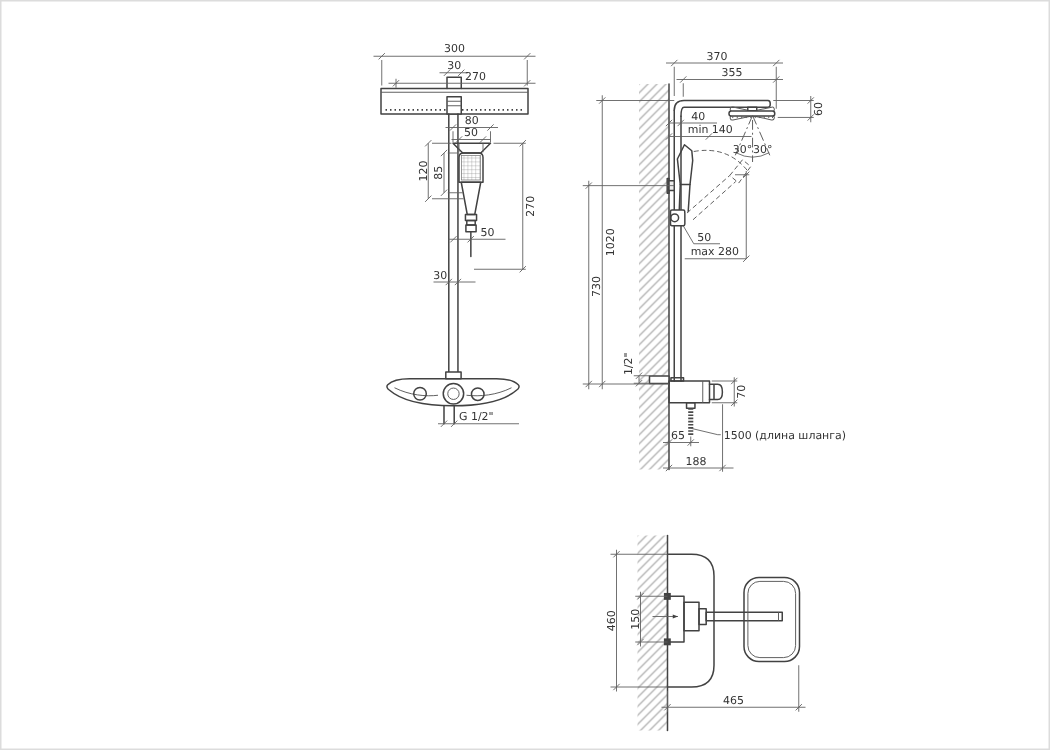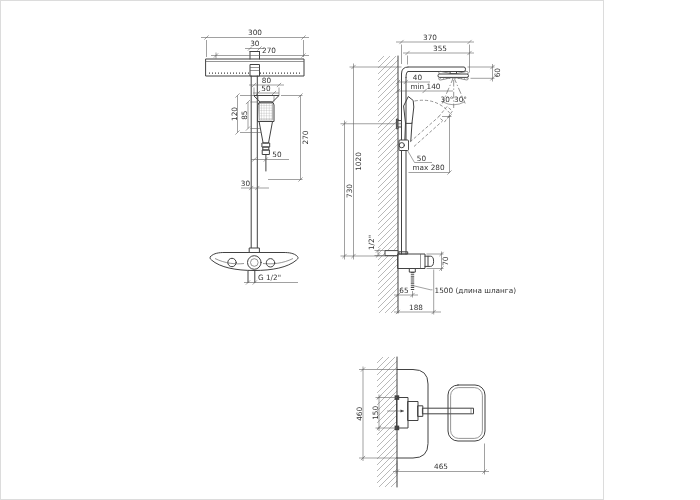--- a/index.html
+++ b/index.html
@@ -1,16 +1,16 @@
 <!DOCTYPE html>
 <html><head>
 <meta charset="utf-8">
 <style>
   html,body{margin:0;padding:0;background:#fff;}
-  #canvas{width:604px;height:500px;position:relative;background:#fff;box-sizing:border-box;border:1px solid #dcdcdc;}
+  #canvas{width:700px;height:500px;position:relative;background:#fff;box-sizing:border-box;border:1px solid #dcdcdc;padding-left:48px;}
   svg{display:block}
   .part{stroke:#424242;stroke-width:1;fill:none;stroke-linecap:round;stroke-linejoin:round}
   .partf{stroke:#424242;stroke-width:1;fill:#fff;stroke-linejoin:round}
   .solid{fill:#424242;stroke:none}
   .shade{stroke:#424242;stroke-width:1;fill:#ededed;stroke-linejoin:round}
   .thin{stroke:#5c5c5c;stroke-width:.65;fill:none}
   .dim{stroke:#616161;stroke-width:.6;fill:none}
   .dash{stroke-dasharray:3.2 2}
   .cl{stroke-dasharray:6.5 2 1.3 2}
   .hose{stroke:#4a4a4a;stroke-width:3.4;stroke-dasharray:1.1 1;fill:none}

